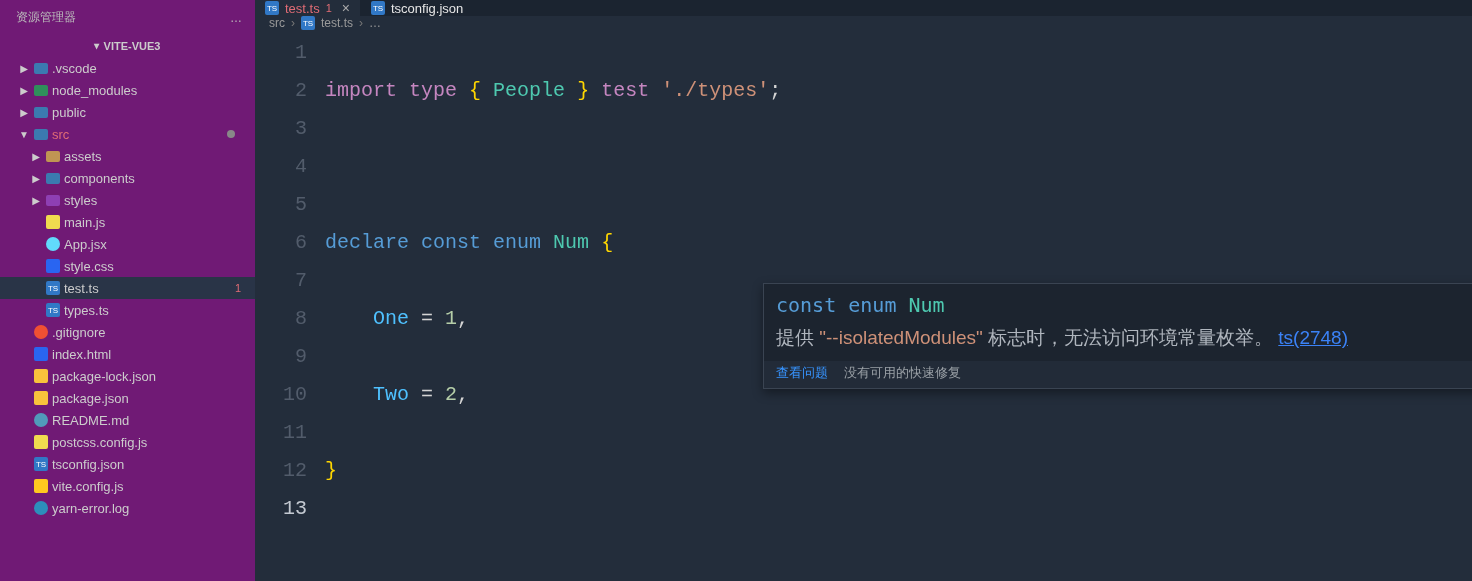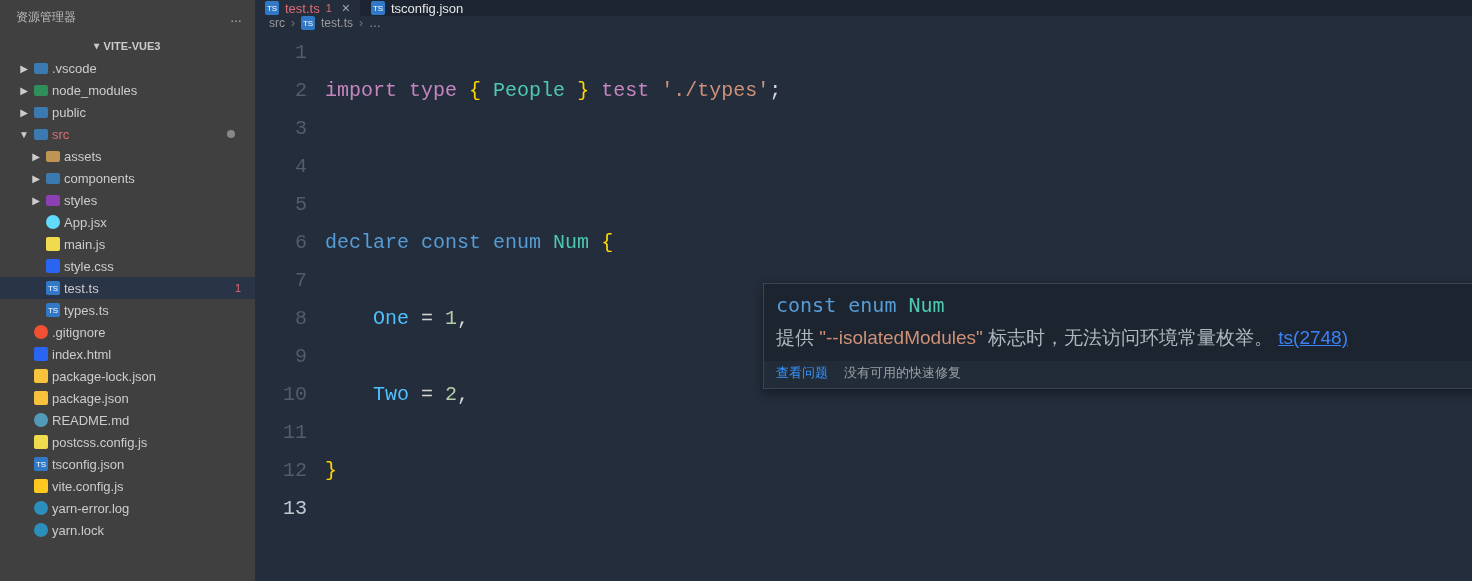--- a/index.html
+++ b/index.html
@@ -8,21 +8,21 @@
   background: #1e2632;
   color: #cccccc;
   font-size: 13px;
   width: 1472px;
   height: 581px;
   overflow: hidden;
   display: flex;
 }
 .sidebar {
   width: 255px;
-  background: #404040;
+  background: #701a75;
   display: flex;
   flex-direction: column;
   flex-shrink: 0;
 }
 .sidebar-header {
   height: 35px;
   display: flex;
   align-items: center;
   justify-content: space-between;
   padding: 0 12px 0 16px;
@@ -276,31 +276,31 @@
         <span class="chev">▶</span>
         <span class="icon">
           <span class="fi fi-styles"></span>
         </span>
         <span class="label">styles</span>
       </div>
       <div class="tree-item">
         <span class="indent" style="width: 28px;"></span>
         <span class="chev"></span>
         <span class="icon">
+          <span class="fi fi-js"></span>
+        </span>
+        <span class="label">main.js</span>
+      </div>
+      <div class="tree-item">
+        <span class="indent" style="width: 28px;"></span>
+        <span class="chev"></span>
+        <span class="icon">
           <span class="fi fi-jsx"></span>
         </span>
         <span class="label">App.jsx</span>
-      </div>
-      <div class="tree-item">
-        <span class="indent" style="width: 28px;"></span>
-        <span class="chev"></span>
-        <span class="icon">
-          <span class="fi fi-js"></span>
-        </span>
-        <span class="label">main.js</span>
       </div>
       <div class="tree-item">
         <span class="indent" style="width: 28px;"></span>
         <span class="chev"></span>
         <span class="icon">
           <span class="fi fi-css"></span>
         </span>
         <span class="label">style.css</span>
       </div>
       <div class="tree-item active">
@@ -384,28 +384,20 @@
         </span>
         <span class="label">vite.config.js</span>
       </div>
       <div class="tree-item">
         <span class="indent" style="width: 16px;"></span>
         <span class="chev"></span>
         <span class="icon">
           <span class="fi fi-yarn"></span>
         </span>
         <span class="label">yarn-error.log</span>
-      </div>
-      <div class="tree-item">
-        <span class="indent" style="width: 16px;"></span>
-        <span class="chev"></span>
-        <span class="icon">
-          <span class="fi fi-yarn"></span>
-        </span>
-        <span class="label">yarn.lock</span>
       </div>
     </div>
 </div>
 
 <div class="editor">
   <div class="tabs" id="tabs">
       <div class="tab active">
         <span class="fi fi-ts">TS</span>
         <span class="name modified">test.ts</span>
         <span class="dirty">1</span>

